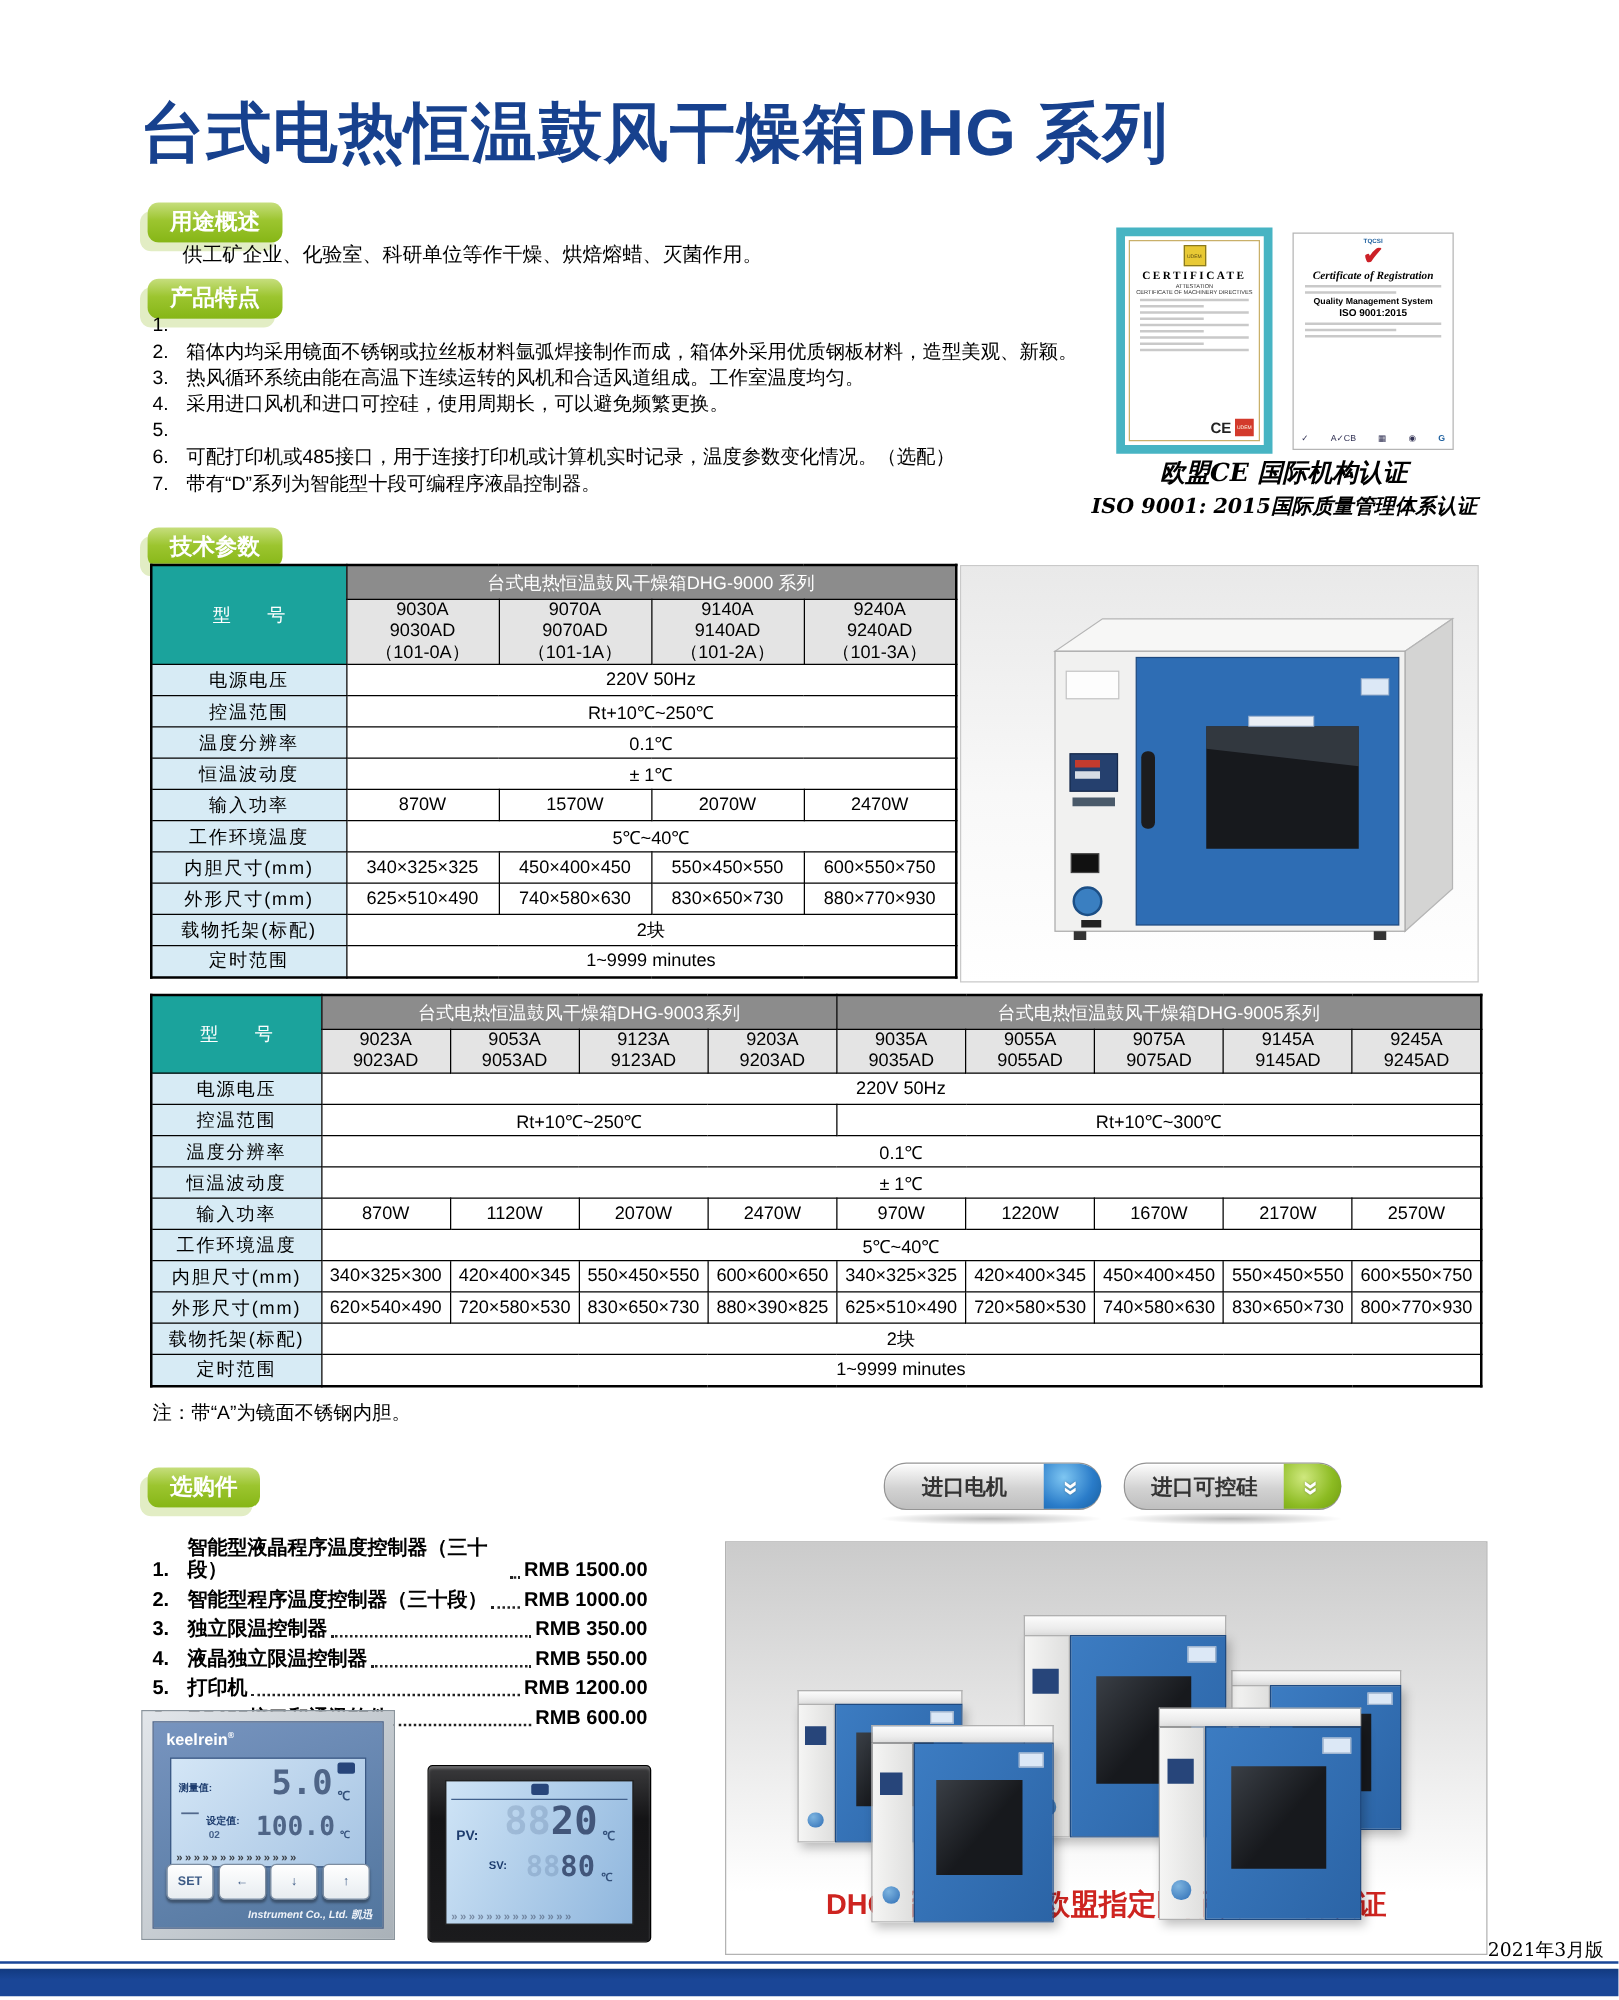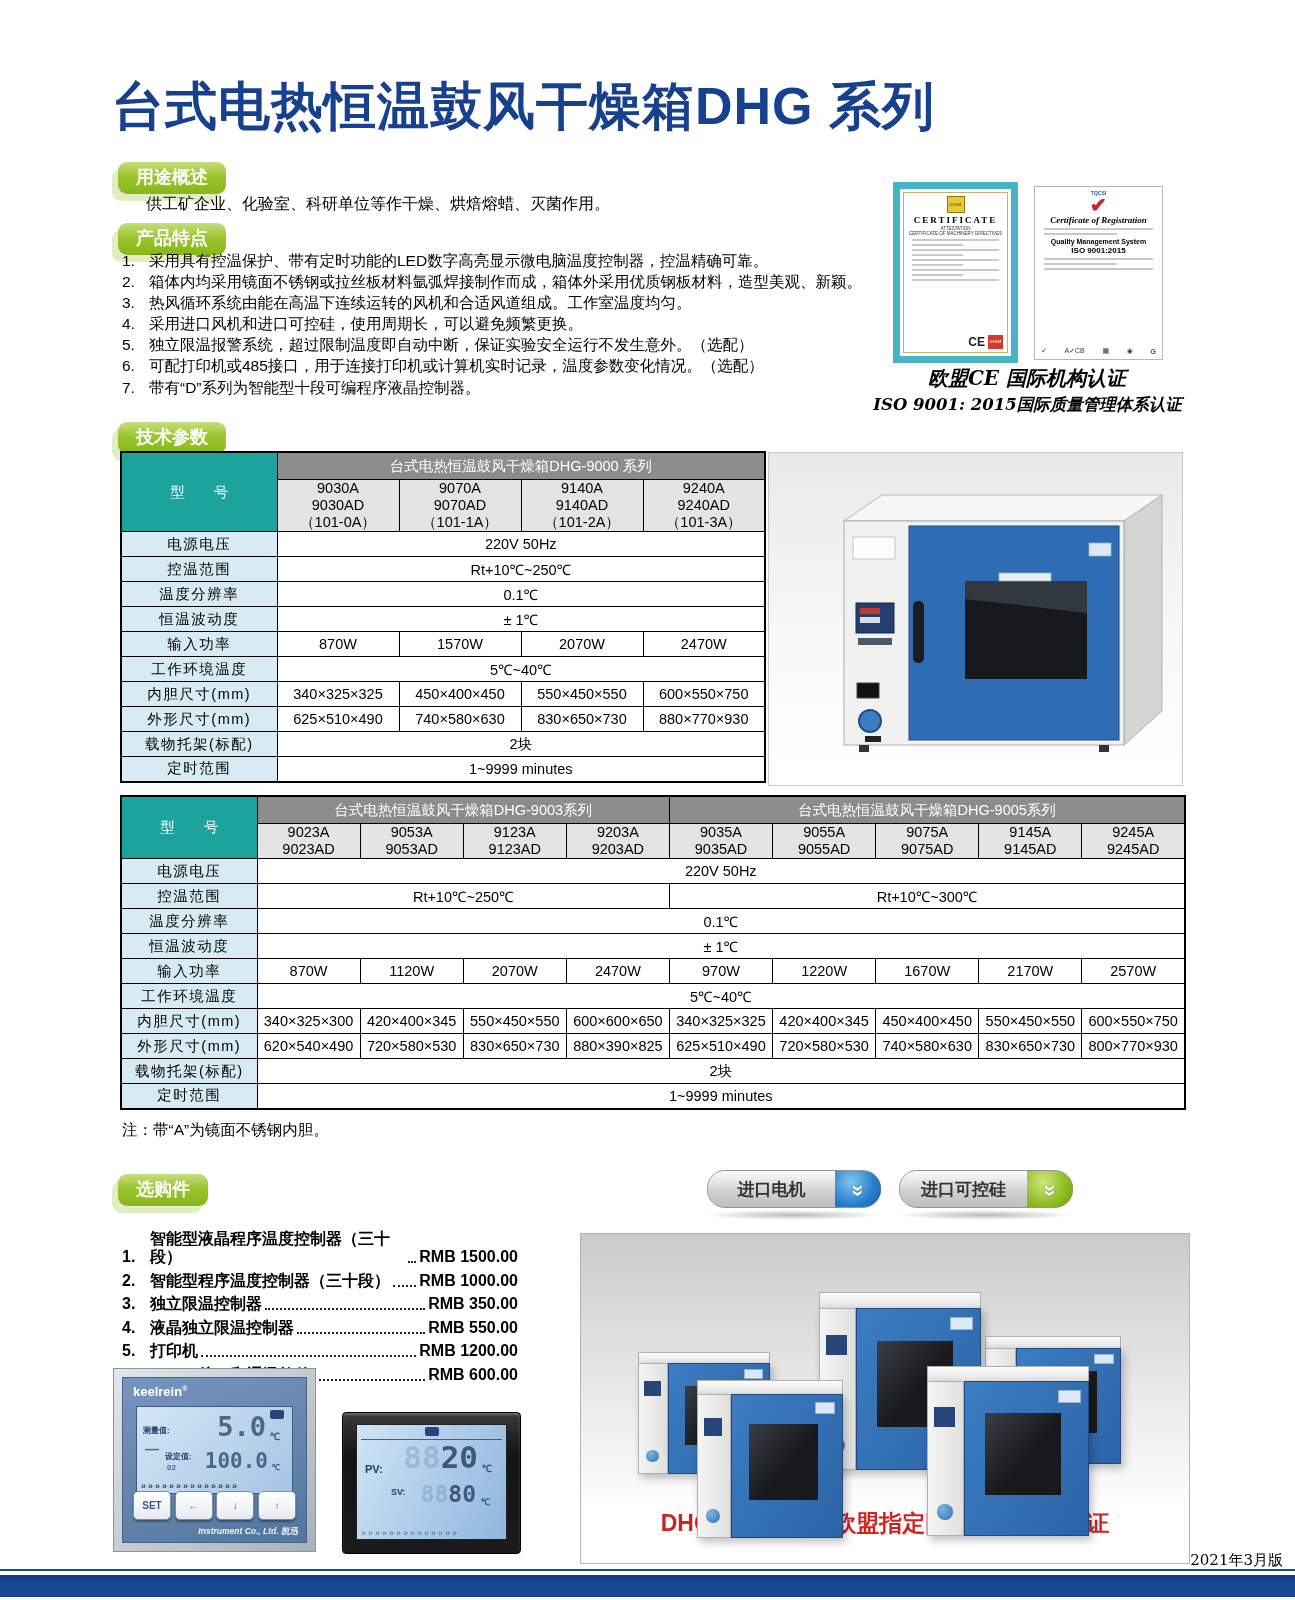--- a/index.html
+++ b/index.html
@@ -168,37 +168,35 @@
 
   <div class="abs title">台式电热恒温鼓风干燥箱DHG 系列</div>
 
   <div class="abs badge b-usage">用途概述</div>
   <div class="abs usage-text">供工矿企业、化验室、科研单位等作干燥、烘焙熔蜡、灭菌作用。</div>
 
   <div class="abs badge b-feat">产品特点</div>
   <div class="abs features" id="features">
       <div class="feat">
         <span class="feat-num">1.</span>
-        <span>采用具有控温保护、带有定时功能的LED数字高亮显示微电脑温度控制器，控温精确可靠。</span>
       </div>
       <div class="feat">
         <span class="feat-num">2.</span>
         <span>箱体内均采用镜面不锈钢或拉丝板材料氩弧焊接制作而成，箱体外采用优质钢板材料，造型美观、新颖。</span>
       </div>
       <div class="feat">
         <span class="feat-num">3.</span>
         <span>热风循环系统由能在高温下连续运转的风机和合适风道组成。工作室温度均匀。</span>
       </div>
       <div class="feat">
         <span class="feat-num">4.</span>
         <span>采用进口风机和进口可控硅，使用周期长，可以避免频繁更换。</span>
       </div>
       <div class="feat">
         <span class="feat-num">5.</span>
-        <span>独立限温报警系统，超过限制温度即自动中断，保证实验安全运行不发生意外。（选配）</span>
       </div>
       <div class="feat">
         <span class="feat-num">6.</span>
         <span>可配打印机或485接口，用于连接打印机或计算机实时记录，温度参数变化情况。（选配）</span>
       </div>
       <div class="feat">
         <span class="feat-num">7.</span>
         <span>带有“D”系列为智能型十段可编程序液晶控制器。</span>
       </div>
     </div>

